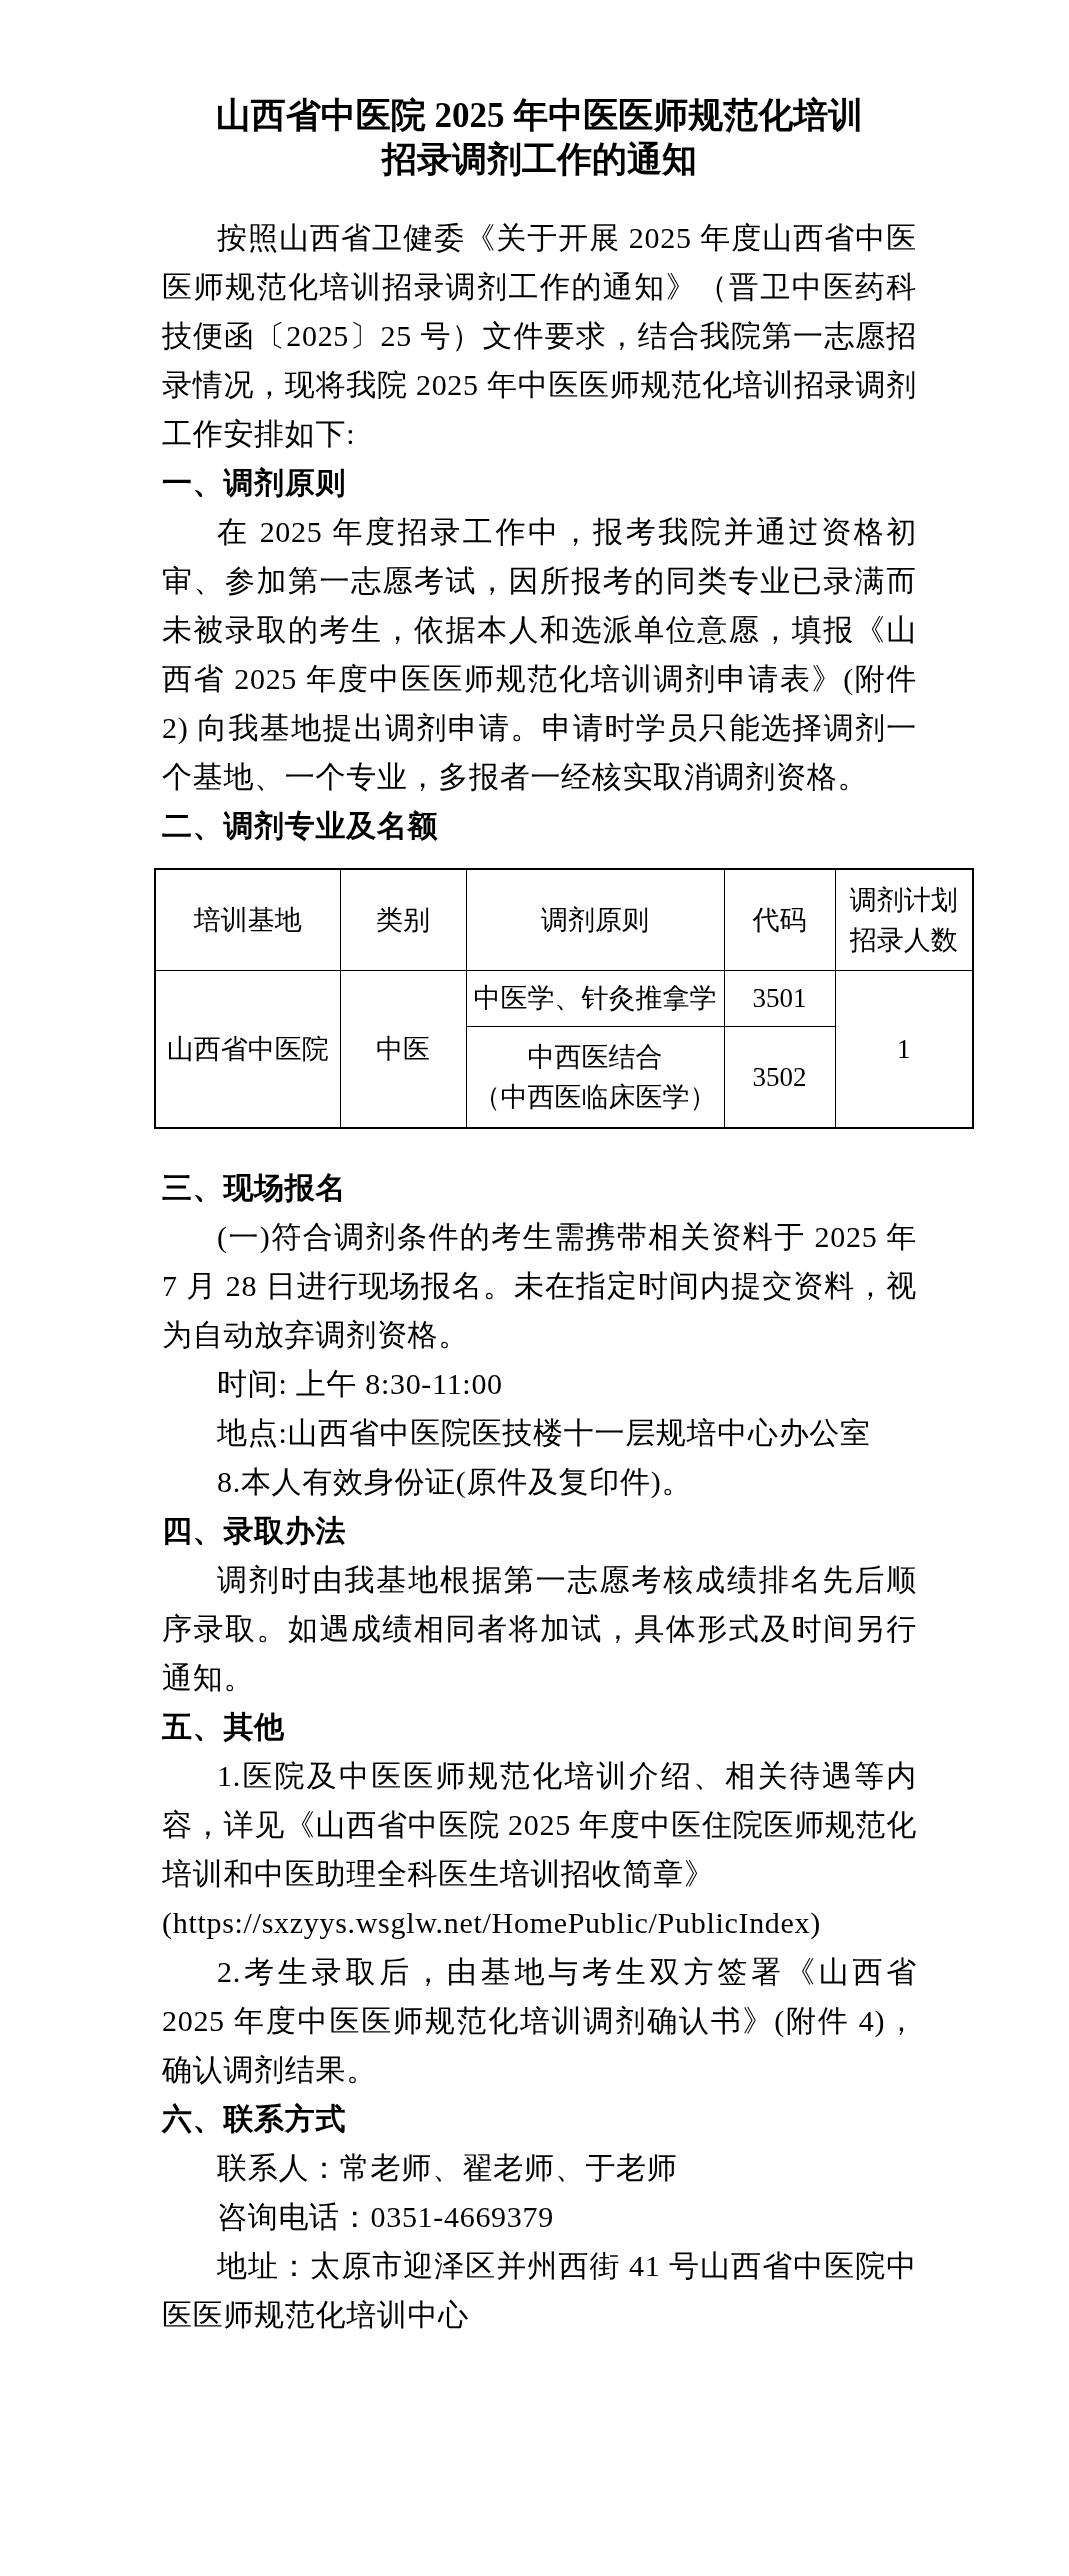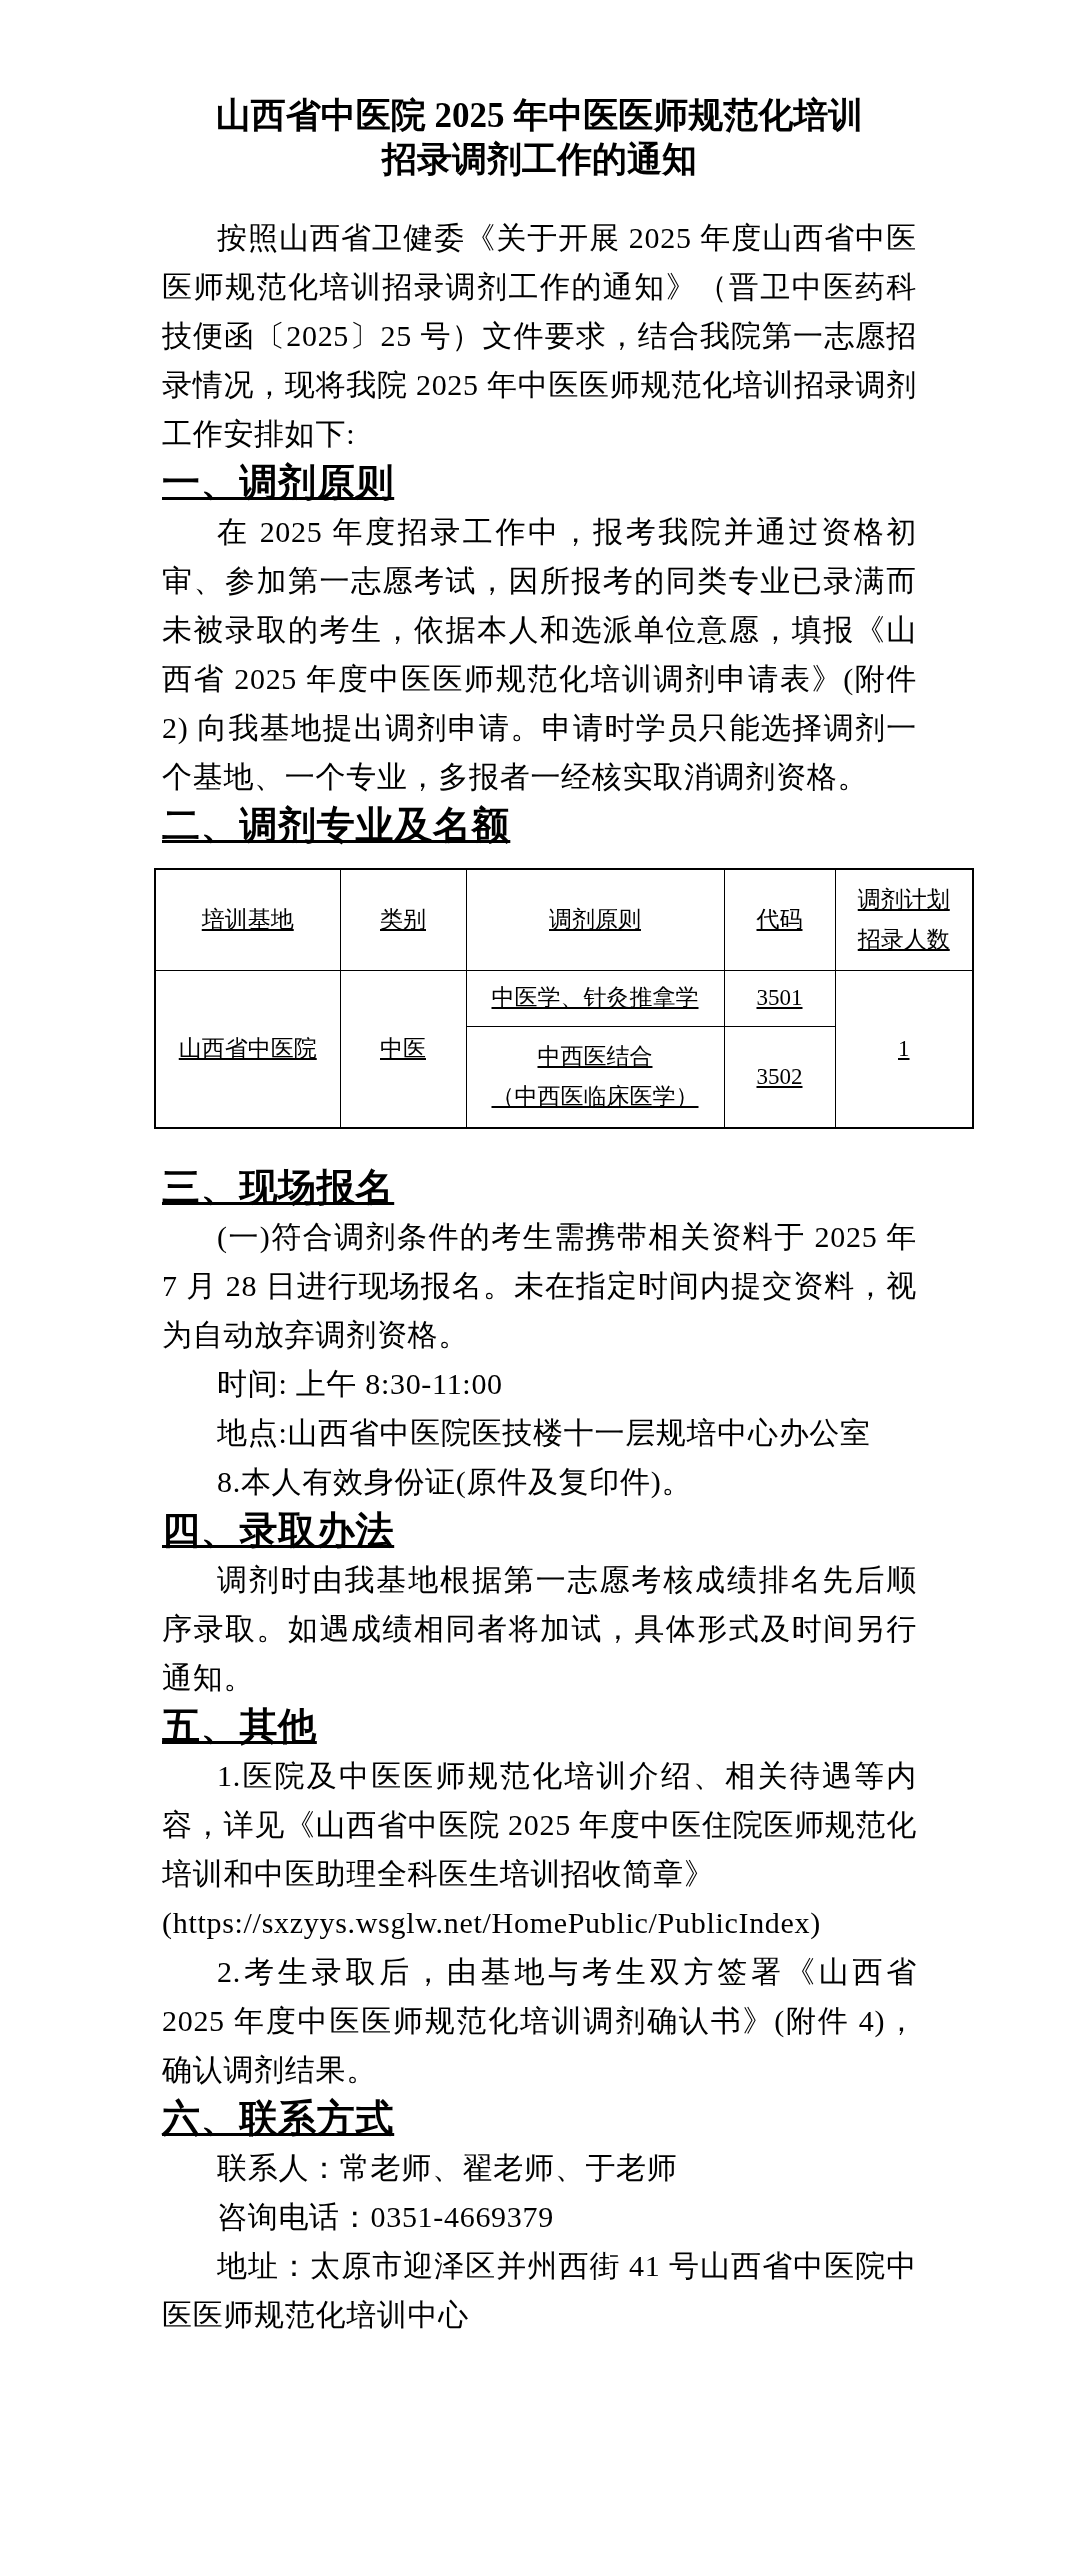--- a/index.html
+++ b/index.html
@@ -31,34 +31,32 @@
   }
   .para-flush {
     margin: 0;
     text-indent: 0;
     text-align: justify;
     letter-spacing: 0.7px;
   }
   .sec-heading {
     font-family: "Liberation Sans", "DejaVu Sans", sans-serif;
     font-weight: 700;
-    font-size: 38px;
+    font-size: 30px;
     line-height: 49px;
     margin: 0;
     letter-spacing: 0.7px;
-    text-decoration: underline;
   }
   table.quota {
     border-collapse: collapse;
     table-layout: fixed;
     width: 818px;
     margin: 17.5px 0 34px -8px;
     border: 2px solid #000;
-    font-size: 23px;
-    text-decoration: underline;
+    font-size: 27px;
   }
   table.quota td {
     border: 1.3px solid #000;
     text-align: center;
     vertical-align: middle;
     line-height: 40px;
     padding: 0 4px;
     overflow: hidden;
   }
   tr.hdr td  { height: 100px; }

